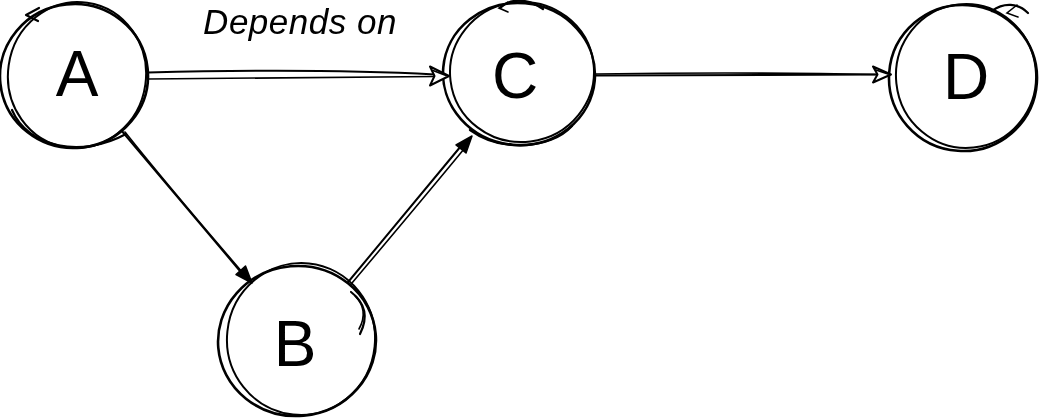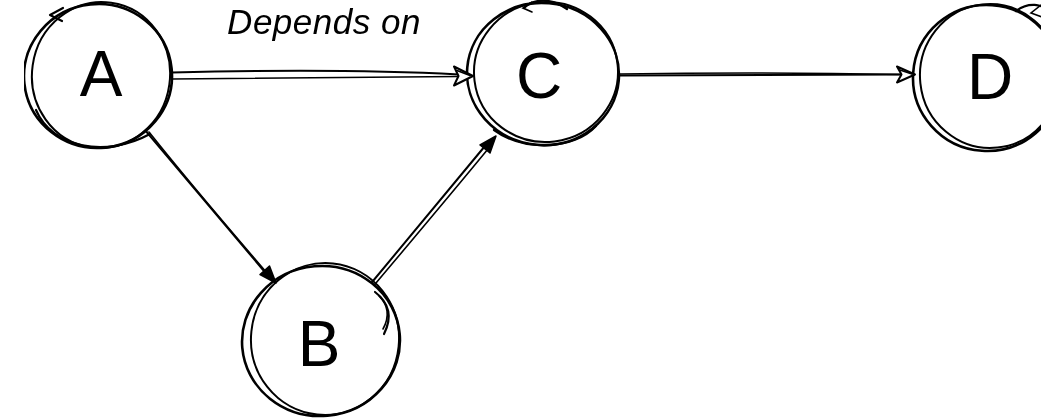--- a/index.html
+++ b/index.html
@@ -2,21 +2,21 @@
 <html><head>
 <meta charset="utf-8">
 <style>
   html, body { margin: 0; padding: 0; }
   body {
     width: 1041px; height: 419px;
     background: #ffffff;
     overflow: hidden;
     font-family: "Liberation Sans", sans-serif;
   }
-  .canvas { width: 844px; height: 419px; position: relative; margin-left: 24px; }
+  .canvas { width: 844px; height: 419px; position: relative; }
   svg { display: block; }
 
   .ln    { fill: none; stroke: #000; stroke-width: 2;   stroke-linecap: round; }
   .ln2   { fill: none; stroke: #000; stroke-width: 1.6; stroke-linecap: round; }
   .circle  { fill: #fff; stroke: #000; stroke-width: 2.6; }
   .circle2 { fill: none; stroke: #000; stroke-width: 2;   }
   .squig   { fill: none; stroke: #000; stroke-width: 2.2; stroke-linecap: round; stroke-linejoin: round; }
   .squig2  { fill: none; stroke: #000; stroke-width: 1.6; stroke-linecap: round; }
   .head-open { fill: #fff; stroke: #000; stroke-width: 2;   stroke-linejoin: round; }
   .head-fill { fill: #000; stroke: #000; stroke-width: 1.5; stroke-linejoin: round; }

